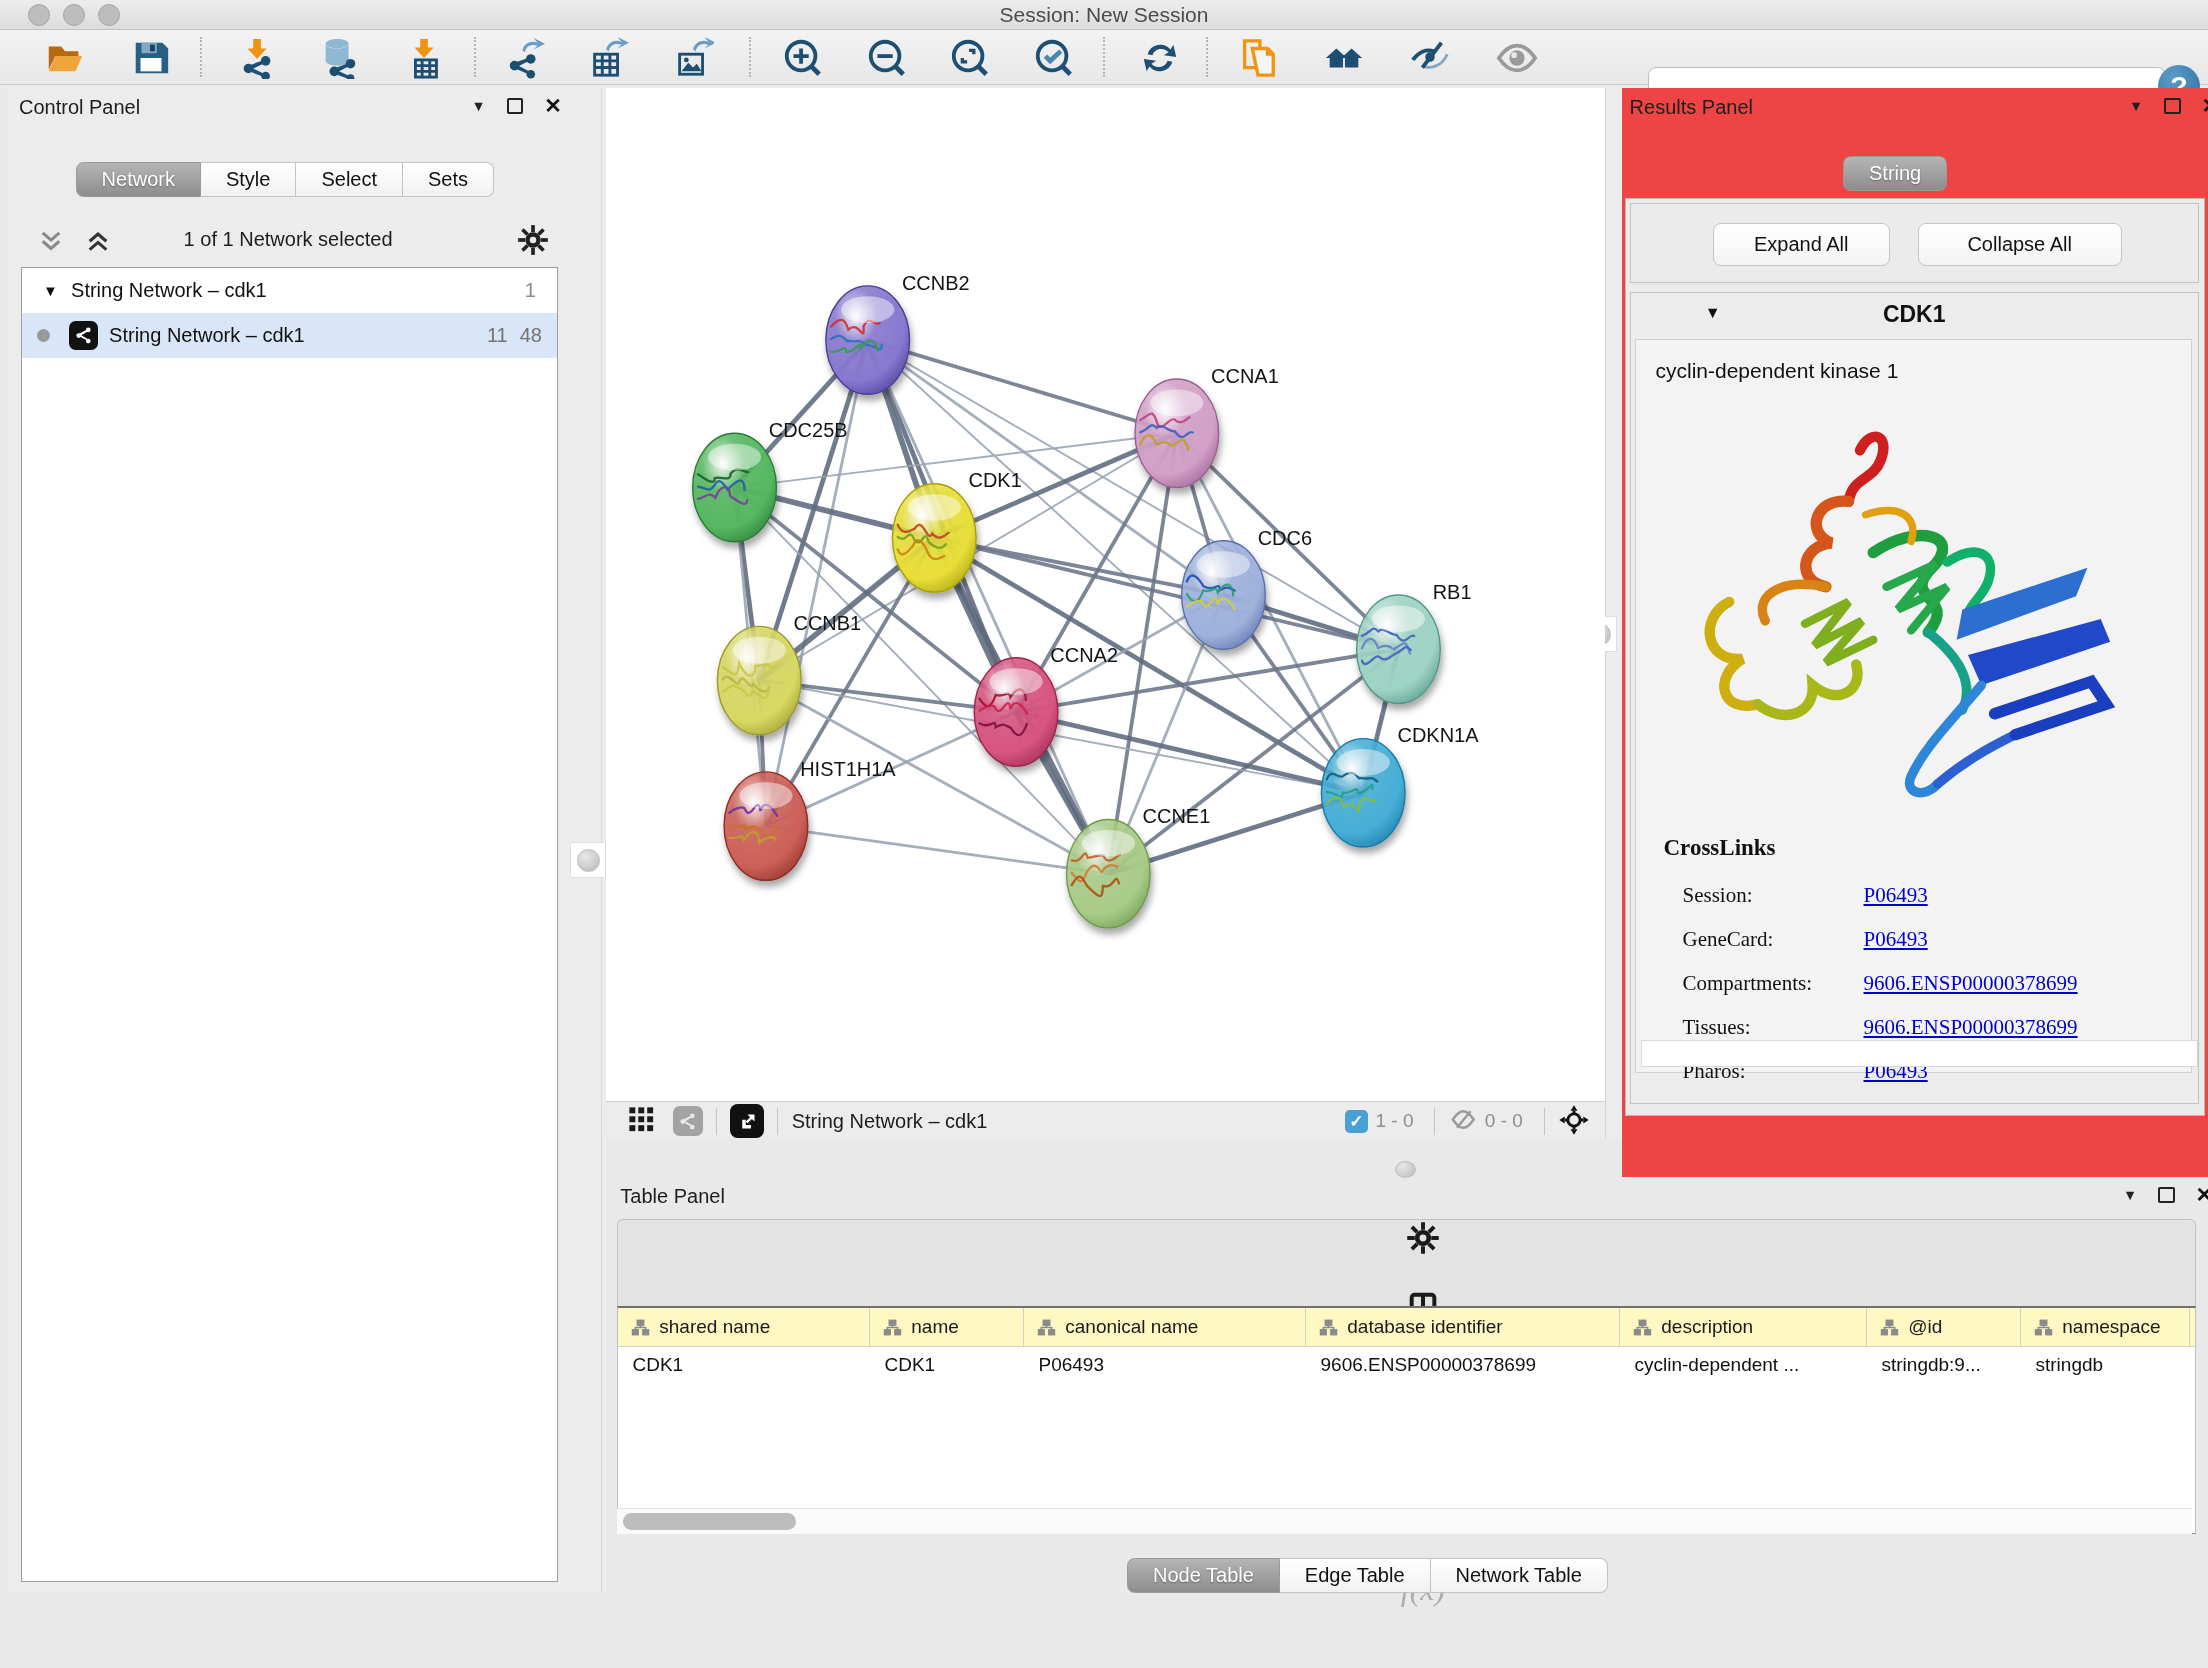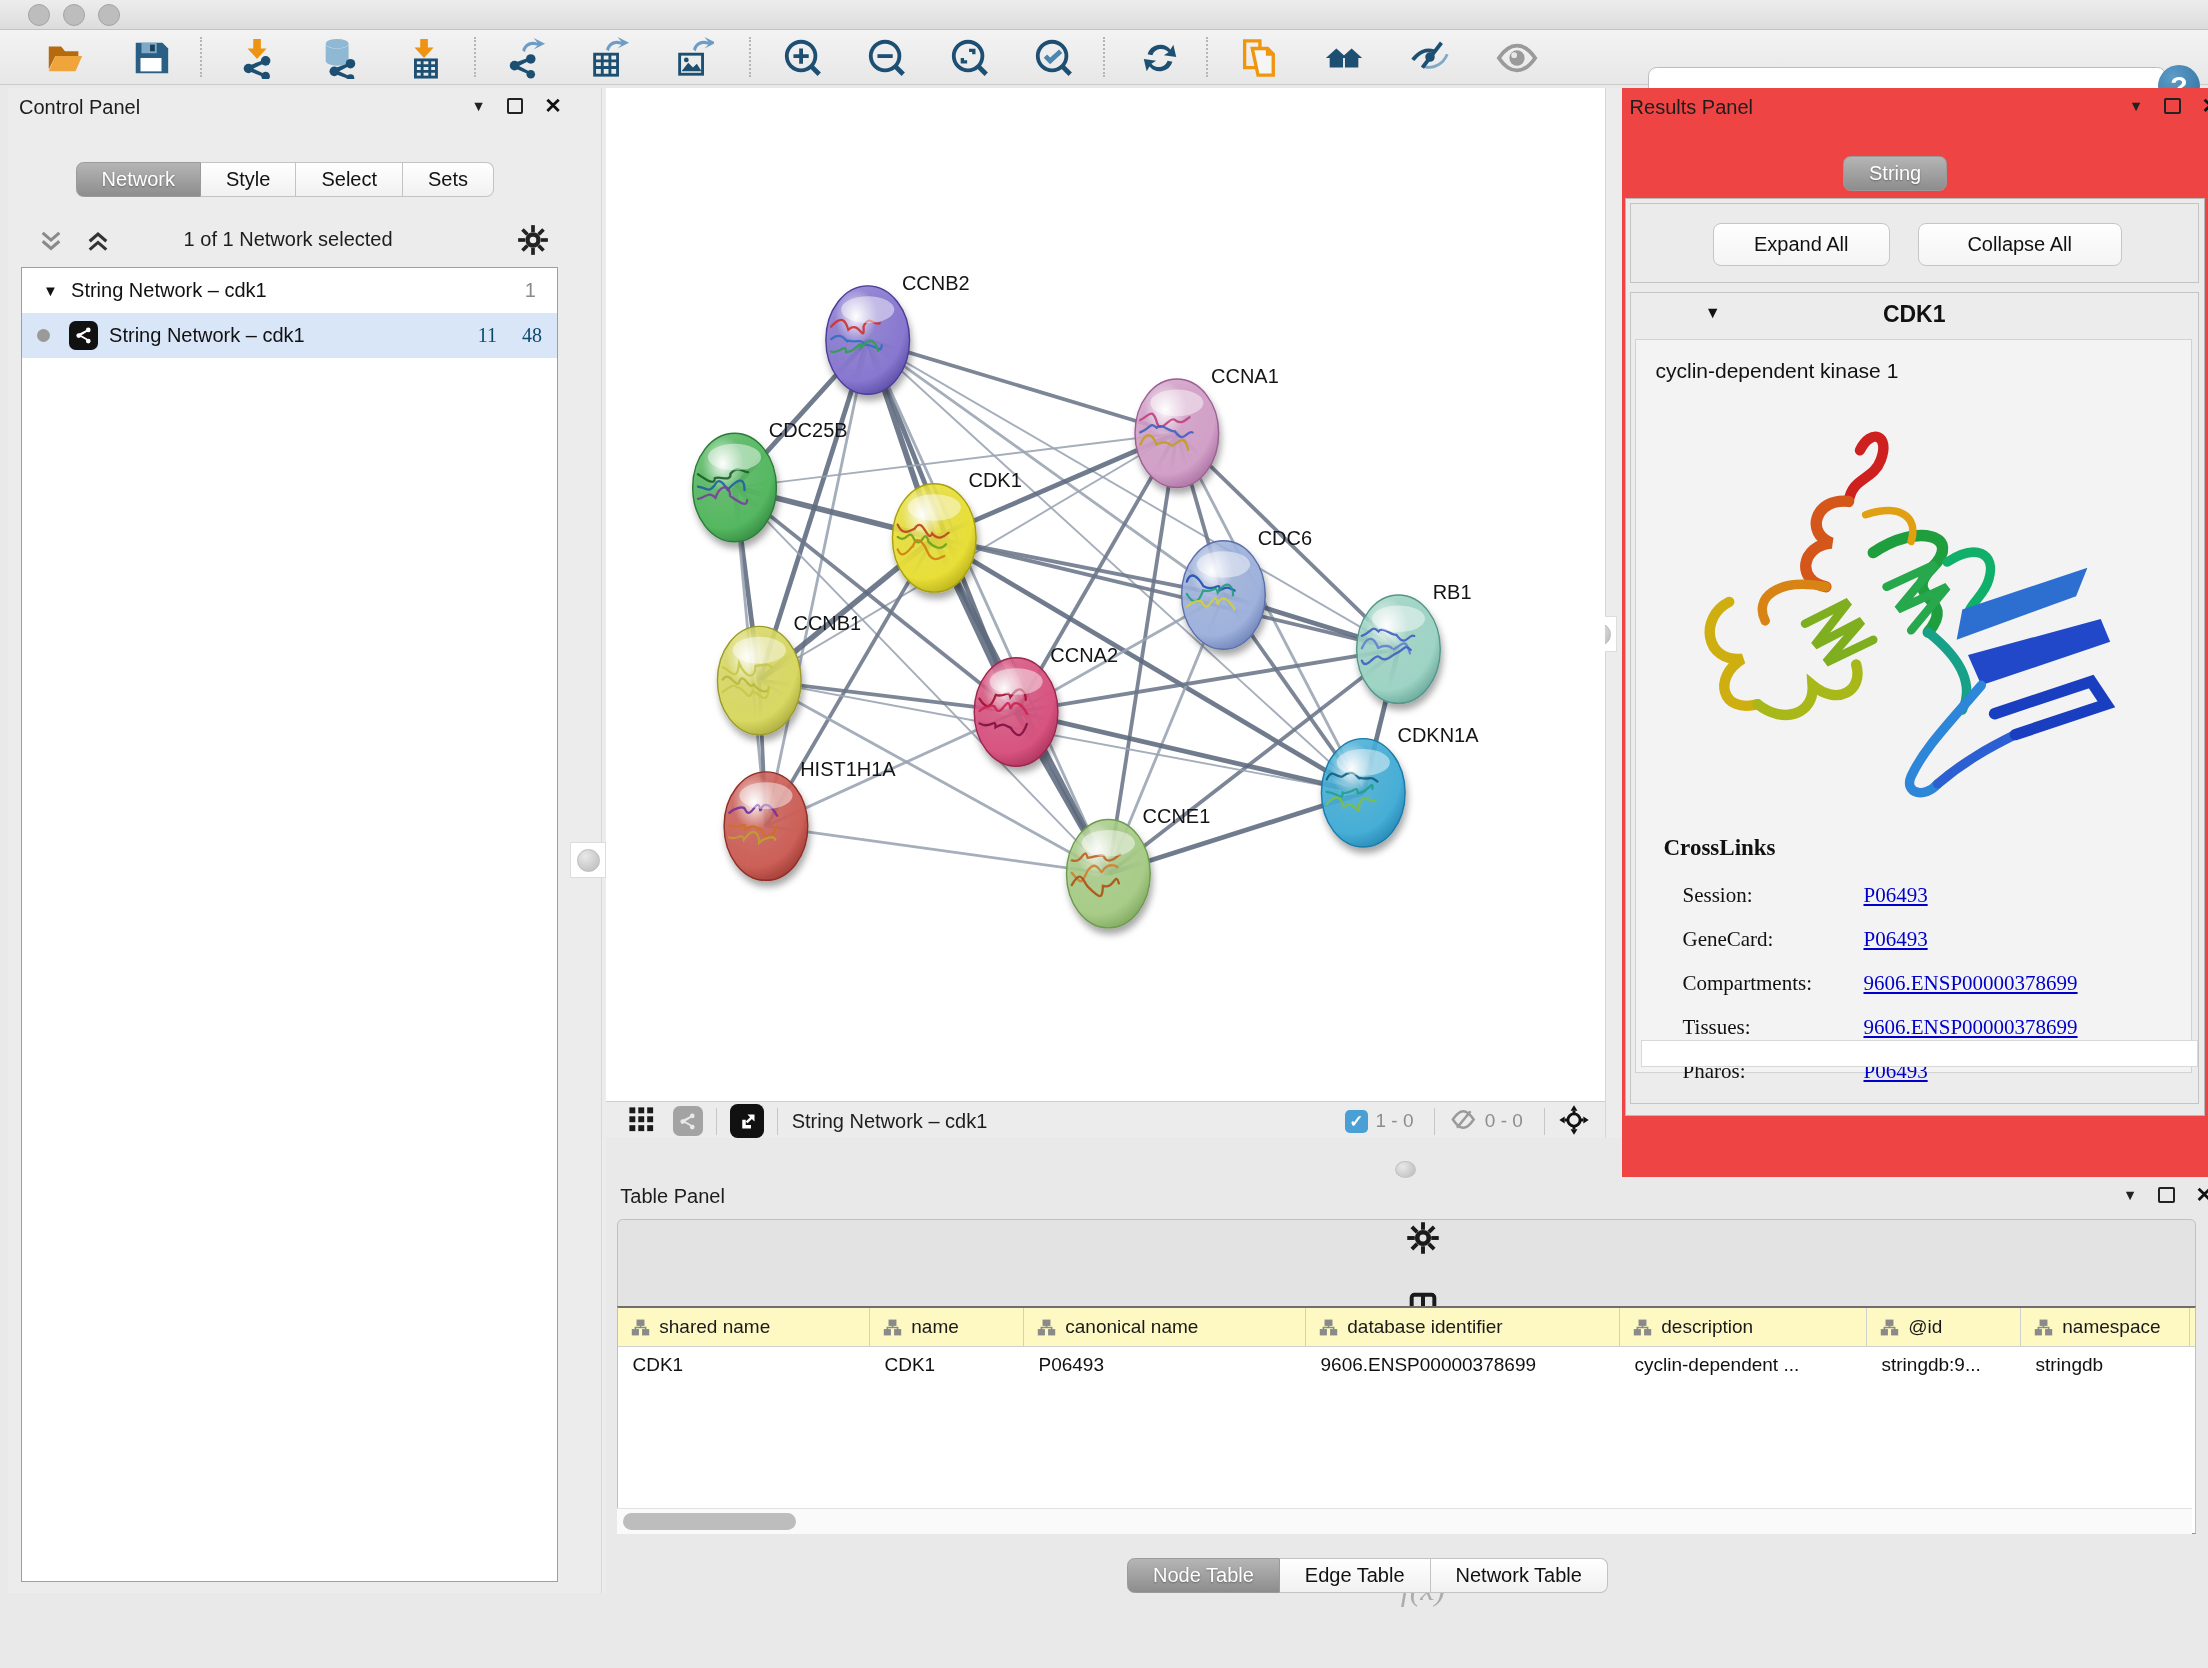--- a/index.html
+++ b/index.html
@@ -41,21 +41,21 @@
   #cp-tabs{position:absolute;left:68px;top:74px;}
   #cp-status-row{position:absolute;left:0;top:133px;width:561px;height:38px;}
   #cp-chevrons{position:absolute;left:28.5px;top:5.7px;display:flex;gap:17px;}
   #cp-selection{position:absolute;left:0;right:0;text-align:center;top:6.7px;font-size:20px;color:#1d1d1d;}
   #cp-gear{position:absolute;right:19px;top:1.9px;}
   #cp-tree{position:absolute;left:13.3px;top:179px;width:535px;height:1313px;background:#ffffff;border:1.9px solid #9e9e9e;}
   .treerow{position:relative;height:45px;display:flex;align-items:center;font-size:20px;color:#111;}
   .treerow .arrow{margin:0 13.3px 0 21px;font-size:15px;color:#111;}
   .treerow.child{background:#d9e6f8;}
   .rowcount{position:absolute;right:21px;color:#8a8a8a;}
-  .rowcounts{position:absolute;right:15px;color:#0c4a6e;display:flex;gap:25px;font-family:Liberation Serif, serif;}
+  .rowcounts{position:absolute;right:15px;color:#737373;display:flex;gap:12px;}
   .dot{width:13.3px;height:13.3px;border-radius:50%;background:#9a9a9a;margin:0 19px 0 15px;}
   .shareicon{width:28.5px;height:28.5px;border-radius:6.7px;background:#111;display:flex;align-items:center;justify-content:center;margin-right:11.4px;}
 
   
   #vsplit-left{position:absolute;left:569px;top:88px;width:37px;height:1505px;background:#ececec;border-right:1.9px solid #c7c7c7;}
   #vsplit-left .lines{position:absolute;right:3.8px;top:0;height:100%;border-left:1.9px solid #d8d8d8;}
   .grip{position:absolute;width:34px;height:34px;background:#fff;border:1px solid #ddd;display:flex;align-items:center;justify-content:center;}
   .grip .gdot{width:21px;height:21px;border-radius:50%;background:radial-gradient(circle at 35% 30%,#e8e8e8,#b9b9b9);border:1px solid #bbb;}
   #vsplit-right{position:absolute;left:1605px;top:88px;width:17px;height:1089px;background:#ececec;border-left:1px solid #d5d5d5;border-right:1.9px solid #c7c7c7;}
 
@@ -117,20 +117,21 @@
 </style>
 </head>
 <body>
 
 <div class="app">
 
   <div id="titlebar">
     <span class="tlight" style="left:27.6px"></span>
     <span class="tlight" style="left:63px"></span>
     <span class="tlight" style="left:98px"></span>
+    <div id="win-title">Session: New Session</div>
   </div>
 
   <div id="toolbar">
     <span class="tbi" style="left:43px">
       <svg viewBox="0 0 44 44">
           <path d="M5 10h13l4 5h14v5H12L5 34z" fill="#b56a10"></path>
           <path d="M12 20h28l-7 16H5z" fill="#f0a43c"></path>
         </svg>
     </span>
     <span class="tbi" style="left:129px">

